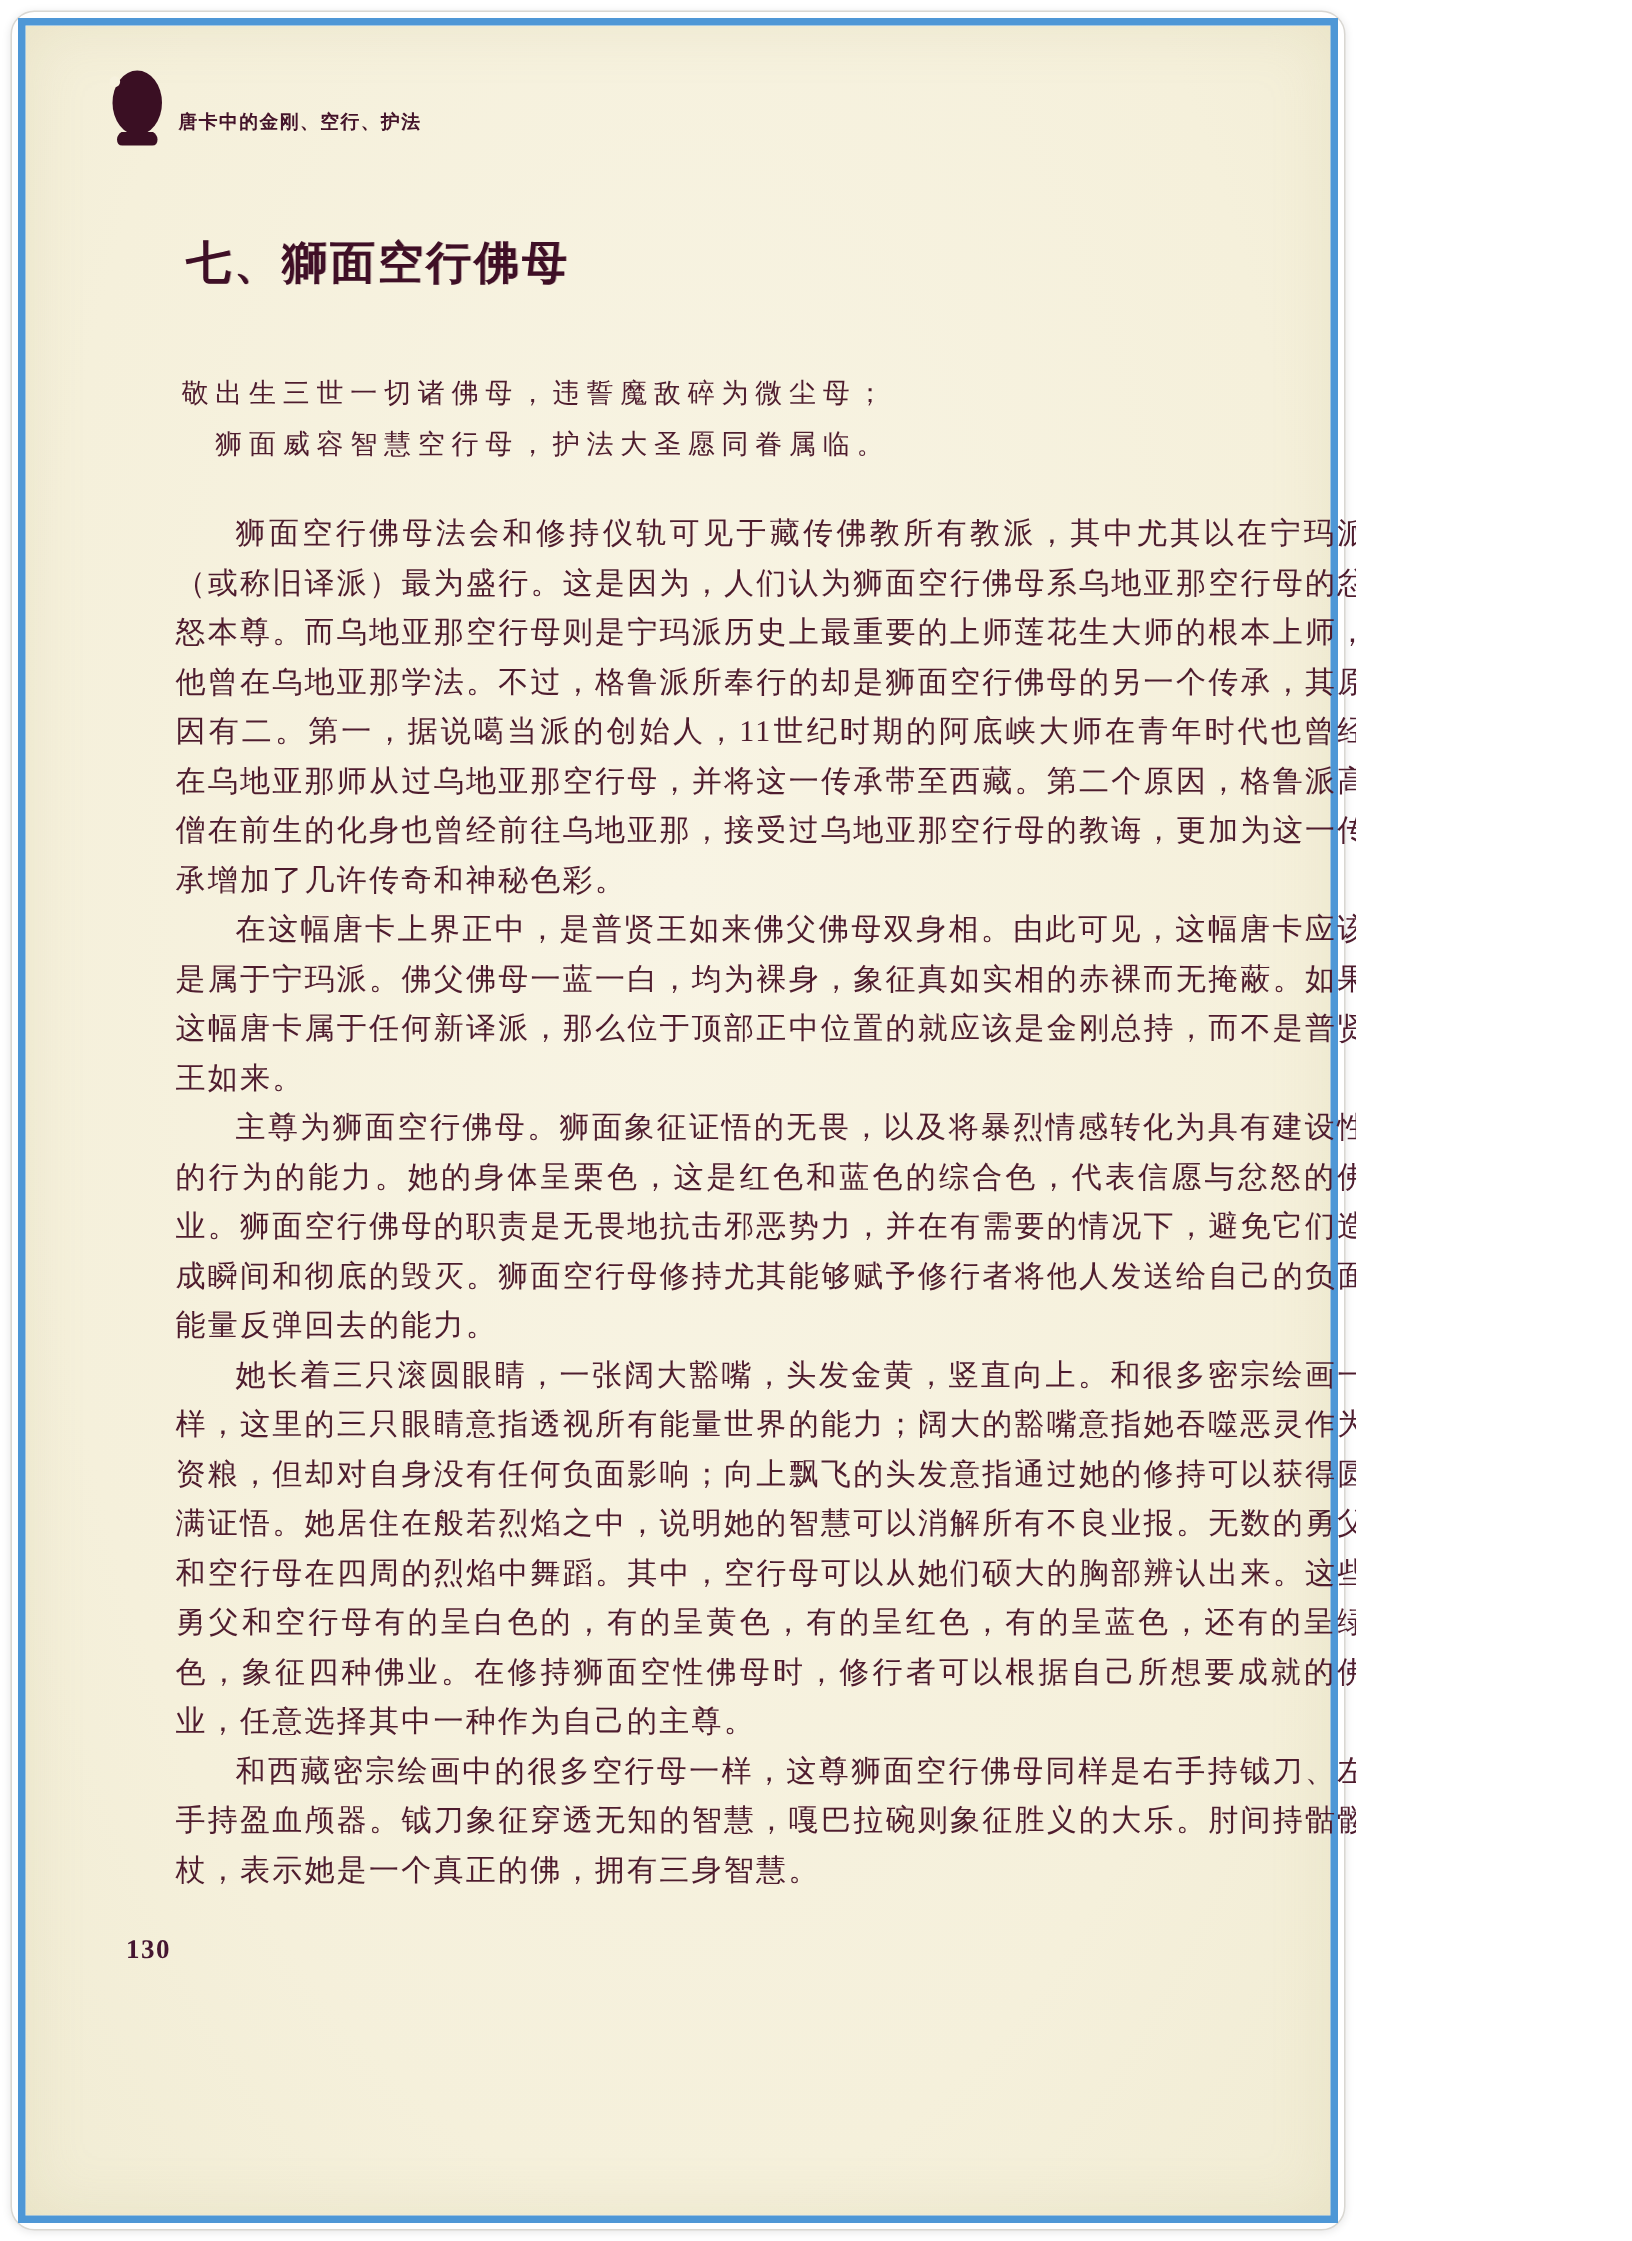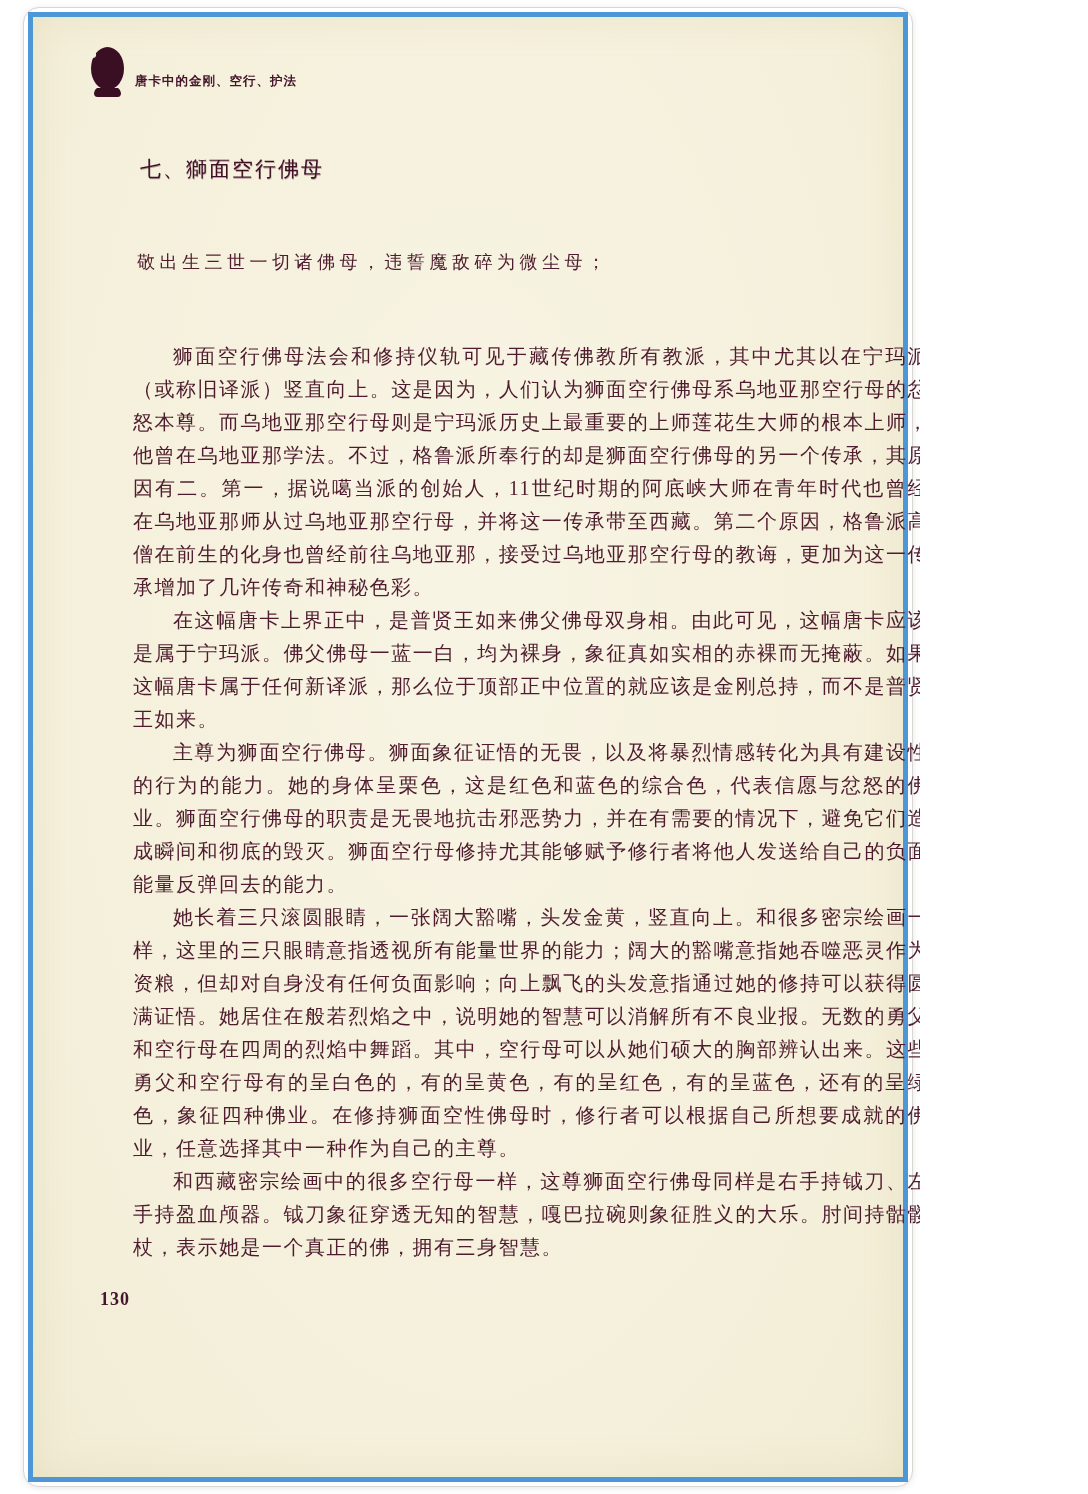--- a/index.html
+++ b/index.html
@@ -8,21 +8,20 @@
     background: #ffffff;
     width: 1088px;
     height: 1494px;
     font-family: "Liberation Serif", "DejaVu Serif", serif;
   }
   .stage {
     position: relative;
     width: 904px;
     height: 1494px;
     overflow: hidden;
-    margin-left: 16px;
   }
   
   .page-card {
     position: absolute;
     inset: 7px;
     background: #ffffff;
     border: 1px solid #d9d7d2;
     border-radius: 16px;
     box-shadow: 0 1px 6px rgba(0,0,0,0.10);
   }
@@ -59,22 +58,22 @@
     font-size: 12.5px;
     font-weight: bold;
     letter-spacing: 1px;
     color: #44142a;
   }
   
   .chapter-title {
     position: absolute;
     top: 138px;
     left: 107px;
-    font-size: 21px;
-    font-weight: normal;
+    font-size: 30px;
+    font-weight: bold;
     letter-spacing: 2px;
     color: #3f0f26;
     text-shadow: 0.6px 0.6px 0 rgba(63,15,38,0.35);
   }
   
   .verse {
     position: absolute;
     top: 228px;
     left: 104px;
     color: #4e1c2e;
@@ -129,24 +128,25 @@
           <path d="M8 43 h21 q3 2 3 5 q0 4 -3.5 4 h-20 q-3.5 0 -3.5 -4 q0 -3 3 -5 z" fill="#3a0f23"></path>
           <circle cx="3.5" cy="9.5" r="3.6" fill="#f6f1de"></circle>
         </svg>
         <p class="book-title">唐卡中的金刚、空行、护法</p>
       </div>
 
       <div class="chapter-title">七、獅面空行佛母</div>
 
       <div class="verse">
         <div class="line">敬出生三世一切诸佛母，违誓魔敌碎为微尘母；</div>
+        <div class="line">狮面威容智慧空行母，护法大圣愿同眷属临。</div>
       </div>
 
       <div class="body-text">
-        <p>狮面空行佛母法会和修持仪轨可见于藏传佛教所有教派，其中尤其以在宁玛派（或称旧译派）竖直向上。这是因为，人们认为狮面空行佛母系乌地亚那空行母的忿怒本尊。而乌地亚那空行母则是宁玛派历史上最重要的上师莲花生大师的根本上师，他曾在乌地亚那学法。不过，格鲁派所奉行的却是狮面空行佛母的另一个传承，其原因有二。第一，据说噶当派的创始人，11世纪时期的阿底峡大师在青年时代也曾经在乌地亚那师从过乌地亚那空行母，并将这一传承带至西藏。第二个原因，格鲁派高僧在前生的化身也曾经前往乌地亚那，接受过乌地亚那空行母的教诲，更加为这一传承增加了几许传奇和神秘色彩。</p>
+        <p>狮面空行佛母法会和修持仪轨可见于藏传佛教所有教派，其中尤其以在宁玛派（或称旧译派）最为盛行。这是因为，人们认为狮面空行佛母系乌地亚那空行母的忿怒本尊。而乌地亚那空行母则是宁玛派历史上最重要的上师莲花生大师的根本上师，他曾在乌地亚那学法。不过，格鲁派所奉行的却是狮面空行佛母的另一个传承，其原因有二。第一，据说噶当派的创始人，11世纪时期的阿底峡大师在青年时代也曾经在乌地亚那师从过乌地亚那空行母，并将这一传承带至西藏。第二个原因，格鲁派高僧在前生的化身也曾经前往乌地亚那，接受过乌地亚那空行母的教诲，更加为这一传承增加了几许传奇和神秘色彩。</p>
         <p>在这幅唐卡上界正中，是普贤王如来佛父佛母双身相。由此可见，这幅唐卡应该是属于宁玛派。佛父佛母一蓝一白，均为裸身，象征真如实相的赤裸而无掩蔽。如果这幅唐卡属于任何新译派，那么位于顶部正中位置的就应该是金刚总持，而不是普贤王如来。</p>
         <p>主尊为狮面空行佛母。狮面象征证悟的无畏，以及将暴烈情感转化为具有建设性的行为的能力。她的身体呈栗色，这是红色和蓝色的综合色，代表信愿与忿怒的佛业。狮面空行佛母的职责是无畏地抗击邪恶势力，并在有需要的情况下，避免它们造成瞬间和彻底的毁灭。狮面空行母修持尤其能够赋予修行者将他人发送给自己的负面能量反弹回去的能力。</p>
         <p>她长着三只滚圆眼睛，一张阔大豁嘴，头发金黄，竖直向上。和很多密宗绘画一样，这里的三只眼睛意指透视所有能量世界的能力；阔大的豁嘴意指她吞噬恶灵作为资粮，但却对自身没有任何负面影响；向上飘飞的头发意指通过她的修持可以获得圆满证悟。她居住在般若烈焰之中，说明她的智慧可以消解所有不良业报。无数的勇父和空行母在四周的烈焰中舞蹈。其中，空行母可以从她们硕大的胸部辨认出来。这些勇父和空行母有的呈白色的，有的呈黄色，有的呈红色，有的呈蓝色，还有的呈绿色，象征四种佛业。在修持狮面空性佛母时，修行者可以根据自己所想要成就的佛业，任意选择其中一种作为自己的主尊。</p>
         <p>和西藏密宗绘画中的很多空行母一样，这尊狮面空行佛母同样是右手持钺刀、左手持盈血颅器。钺刀象征穿透无知的智慧，嘎巴拉碗则象征胜义的大乐。肘间持骷髅杖，表示她是一个真正的佛，拥有三身智慧。</p>
       </div>
 
       <div class="page-number">130</div>
 
     </div>
   </div>

